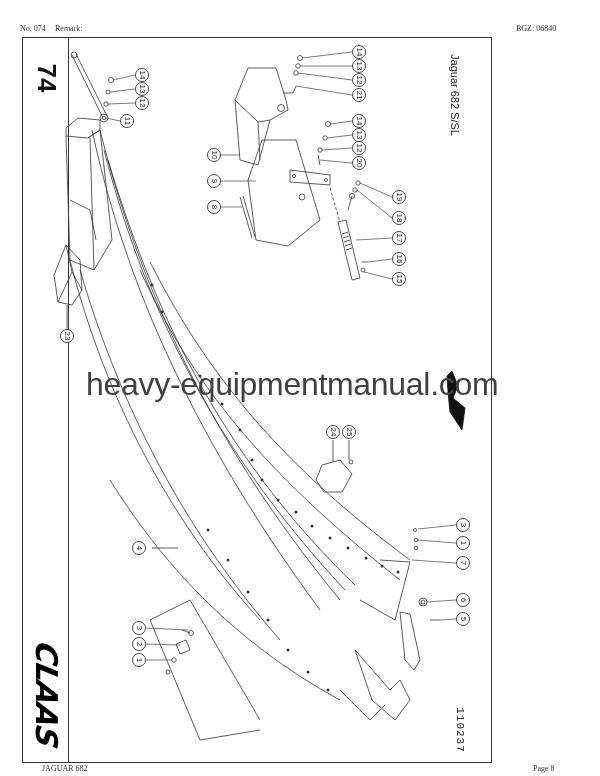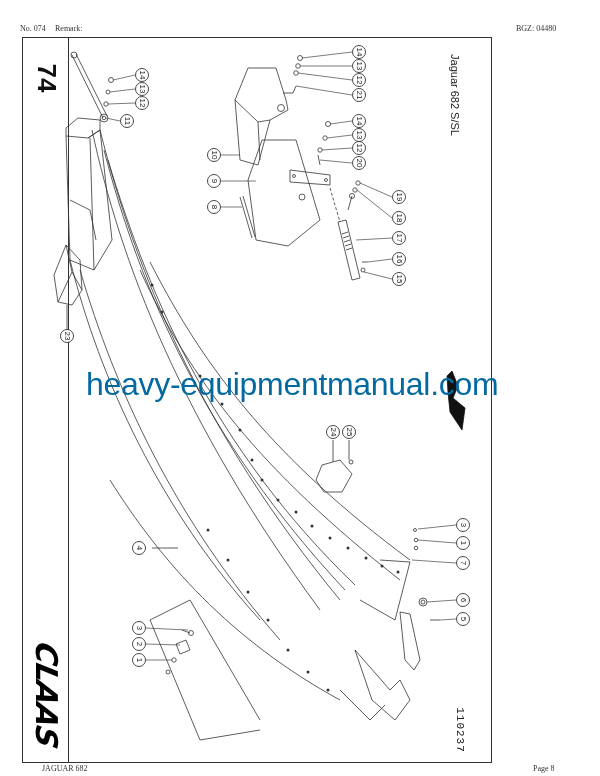--- a/index.html
+++ b/index.html
@@ -19,29 +19,29 @@
                  font-family: "DejaVu Sans", sans-serif; color: #000; white-space: nowrap; }
     #model-label { position: absolute; left: 420px; top: 60px; width: 70px; height: 70px; }
     #model-label span { position: absolute; left: 50%; top: 50%; transform: translate(-50%,-50%) rotate(90deg);
                         font-size: 11px; color: #222; white-space: nowrap; font-family: "Liberation Sans", sans-serif; }
     #drawing-no { position: absolute; left: 440px; top: 705px; width: 40px; height: 50px; }
     #drawing-no span { position: absolute; left: 50%; top: 50%; transform: translate(-50%,-50%) rotate(90deg);
                        font-size: 11px; color: #222; white-space: nowrap; letter-spacing: 1px; font-family: "Liberation Mono", monospace; }
     #diagram { position: absolute; left: 0; top: 0; width: 600px; height: 776px; }
     .callout circle { fill: #fff; stroke: #333; stroke-width: 0.9; }
     .callout text { font-size: 8px; font-family: "Liberation Sans", sans-serif; fill: #222; text-anchor: middle; dominant-baseline: central; }
-    #watermark { position: absolute; left: 86px; top: 366px; font-size: 32px; color: #0369a1;
+    #watermark { position: absolute; left: 86px; top: 366px; font-size: 32px; color: #404040;
                  font-family: "Liberation Sans", sans-serif; white-space: nowrap; letter-spacing: -0.3px; }
   </style>
 </head>
 <body>
 
 <div class="hdr" style="left:20px; top:24px;">No. 074</div>
 <div class="hdr" style="left:55px; top:24px;">Remark:</div>
-<div class="hdr" style="left:516px; top:24px;">BGZ: 04480</div>
+<div class="hdr" style="left:516px; top:24px;">BGZ: 06840</div>
 
 <div id="frame"></div>
 <div id="leftcol"></div>
 
 <div id="pagenum">
   <span>74</span>
 </div>
 <div id="logo">
   <span>CLAAS</span>
 </div>

